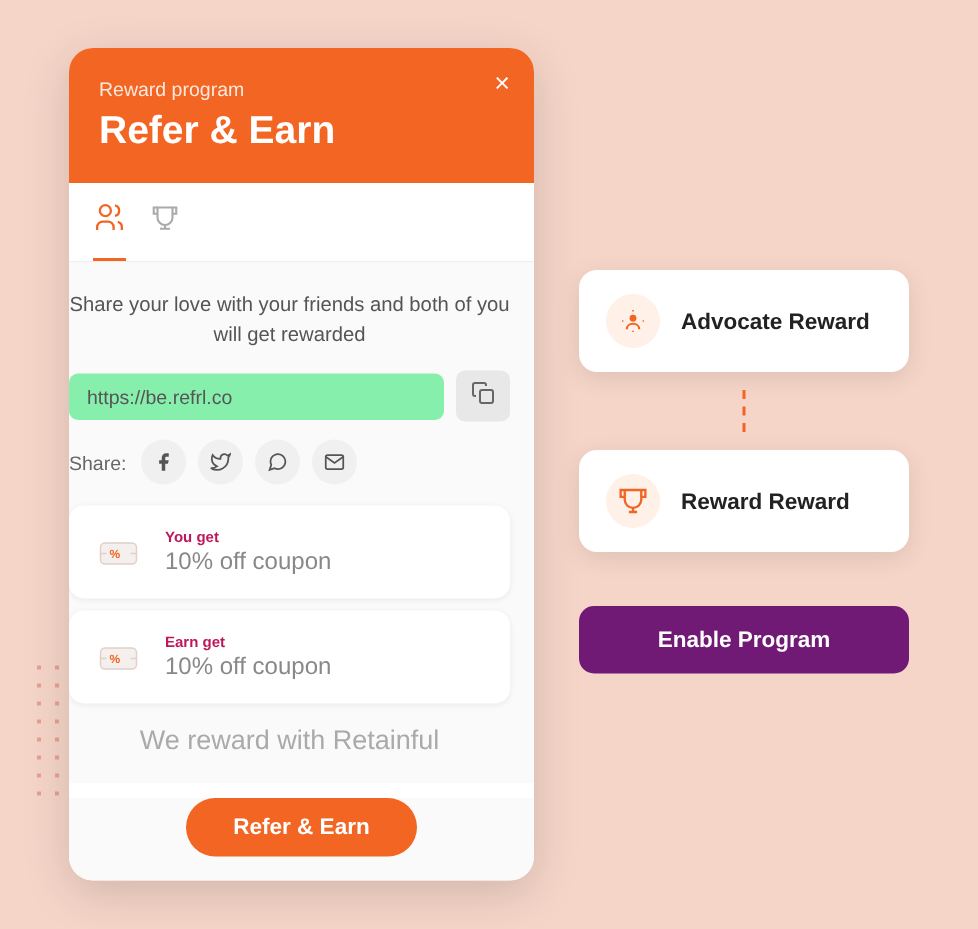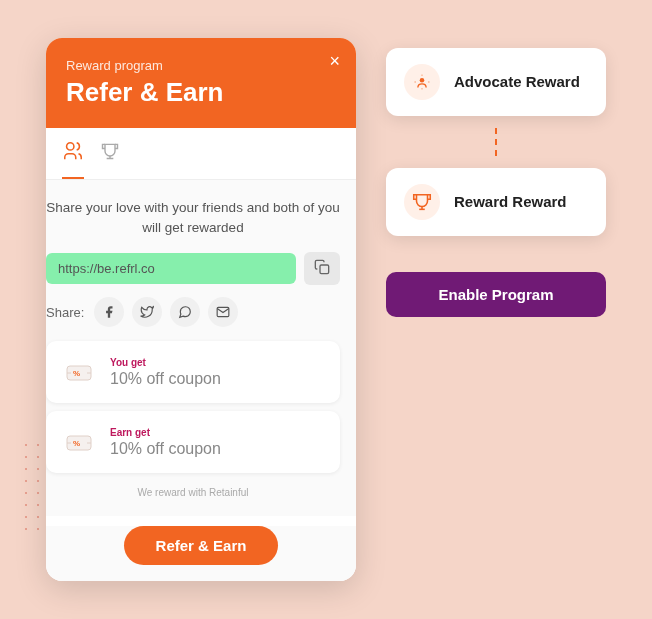--- a/index.html
+++ b/index.html
@@ -18,21 +18,21 @@
       position: absolute;
       left: 20px;
       bottom: 80px;
       width: 70px;
       height: 100px;
       background-image: radial-gradient(circle, #e8a090 1.5px, transparent 1.5px);
       background-size: 12px 12px;
     }
     .main-container {
       display: flex;
-      align-items: flex-start;
+      align-items: center;
       gap: 30px;
       position: relative;
       z-index: 1;
     }
     
     .left-card {
       width: 310px;
       background: #fff;
       border-radius: 16px;
       overflow: hidden;
@@ -183,21 +183,21 @@
       font-weight: 600;
       color: #be185d;
       margin-bottom: 2px;
     }
     .reward-text-sub {
       font-size: 16px;
       color: #888;
     }
     .powered-by {
       text-align: center;
-      font-size: 10px;
+      font-size: 18px;
       color: #aaa;
       margin-bottom: 4px;
     }
     .refer-btn-wrap {
       display: flex;
       justify-content: center;
       margin-top: 10px;
     }
     .refer-btn {
       background: #f26522;

